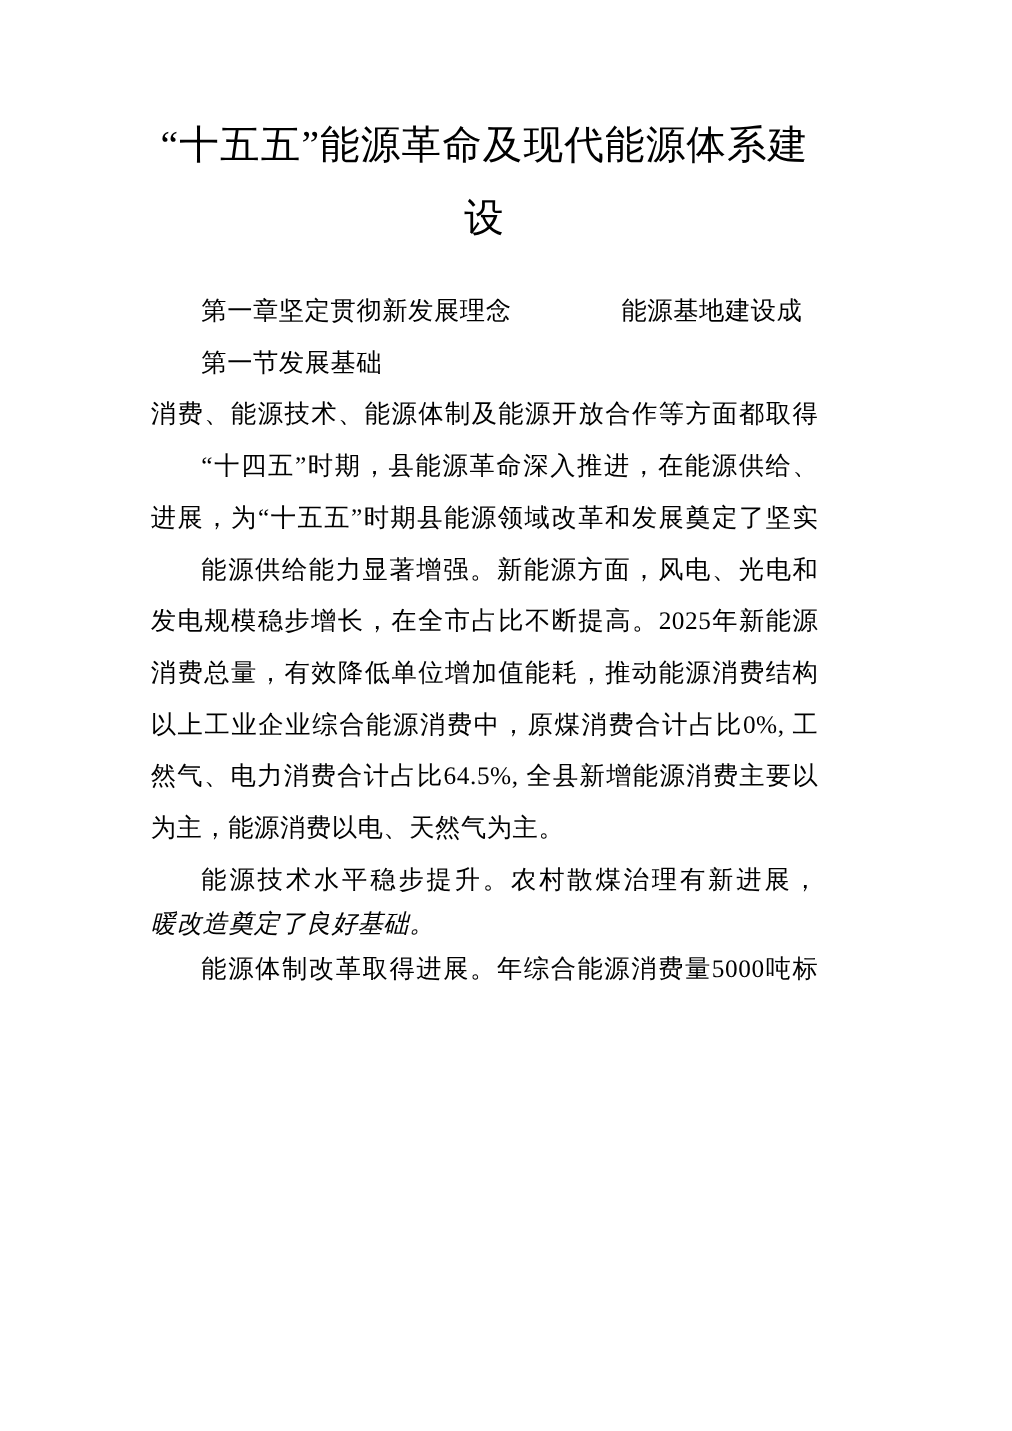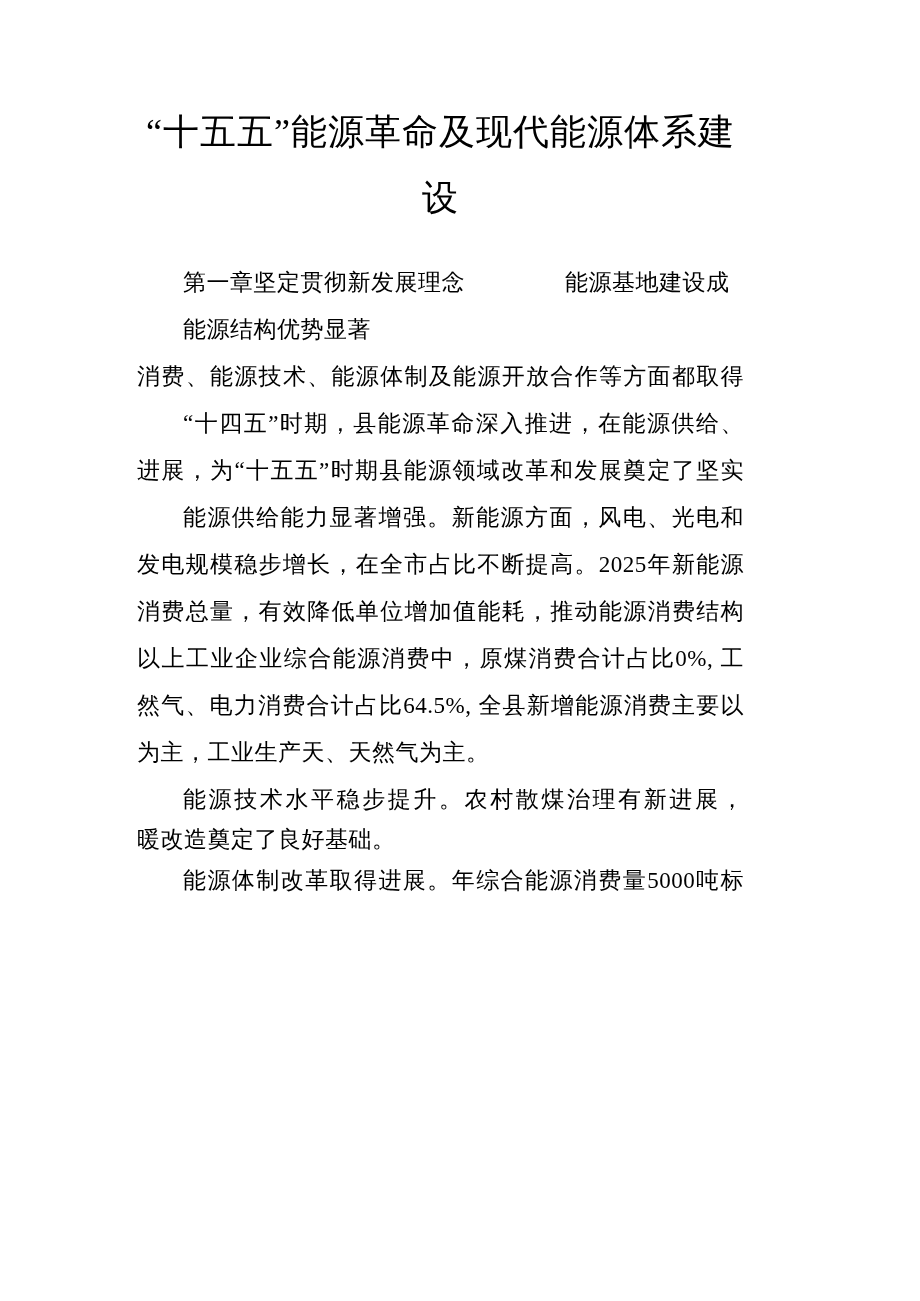--- a/index.html
+++ b/index.html
@@ -36,58 +36,59 @@
     letter-spacing: 0.5px;
   }
   .indent { text-indent: 2em; }
   .just {
     text-align: justify;
     text-align-last: justify;
   }
   .tight {
     height: 34px;
     line-height: 34px;
+    font-style: italic;
   }
   .chapter-gap {
     display: inline-block;
     width: 100px;
   }
   .para { margin: 0; }
 </style>
 </head>
 <body>
 
 <div class="page">
 
   <h1 class="doc-title">
     <span class="title-line">“十五五”能源革命及现代能源体系建设</span>
   </h1>
 
   <div class="line indent">
     <span>第一章坚定贯彻新发展理念</span><span class="chapter-gap"></span><span>能源基地建设成效</span>
   </div>
 
-  <div class="line indent">能源结构优势显著</div>
+  <div class="line indent">第一节发展基础</div>
 
   <div class="para">
     <div class="line just">消费、能源技术、能源体制及能源开放合作等方面都取得了显著</div>
     <div class="line indent just">“十四五”时期，县能源革命深入推进，在能源供给、能源</div>
     <div class="line just">进展，为“十五五”时期县能源领域改革和发展奠定了坚实基础。</div>
   </div>
 
   <div class="para">
     <div class="line indent just">能源供给能力显著增强。新能源方面，风电、光电和生物质</div>
     <div class="line just">发电规模稳步增长，在全市占比不断提高。2025年新能源装机容</div>
   </div>
 
   <div class="para">
     <div class="line just">消费总量，有效降低单位增加值能耗，推动能源消费结构持续优</div>
     <div class="line just">以上工业企业综合能源消费中，原煤消费合计占比0%, 工业生产天</div>
     <div class="line just">然气、电力消费合计占比64.5%, 全县新增能源消费主要以新能源</div>
-    <div class="line">为主，工业生产天、天然气为主。</div>
+    <div class="line">为主，能源消费以电、天然气为主。</div>
   </div>
 
   <div class="para">
     <div class="line indent just">能源技术水平稳步提升。农村散煤治理有新进展，2025年全</div>
     <div class="line tight">暖改造奠定了良好基础。</div>
   </div>
 
   <div class="para">
     <div class="line indent just">能源体制改革取得进展。年综合能源消费量5000吨标准煤以</div>
   </div>

